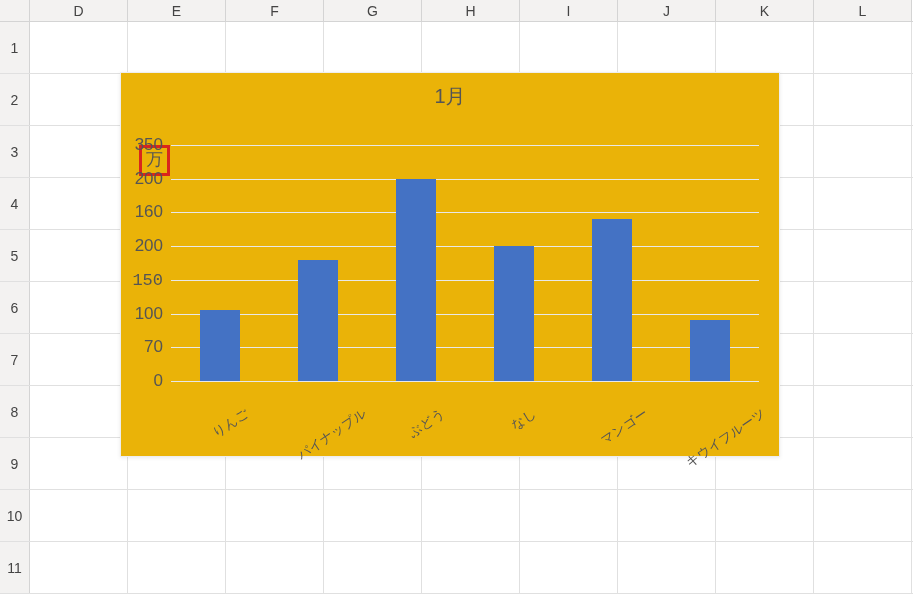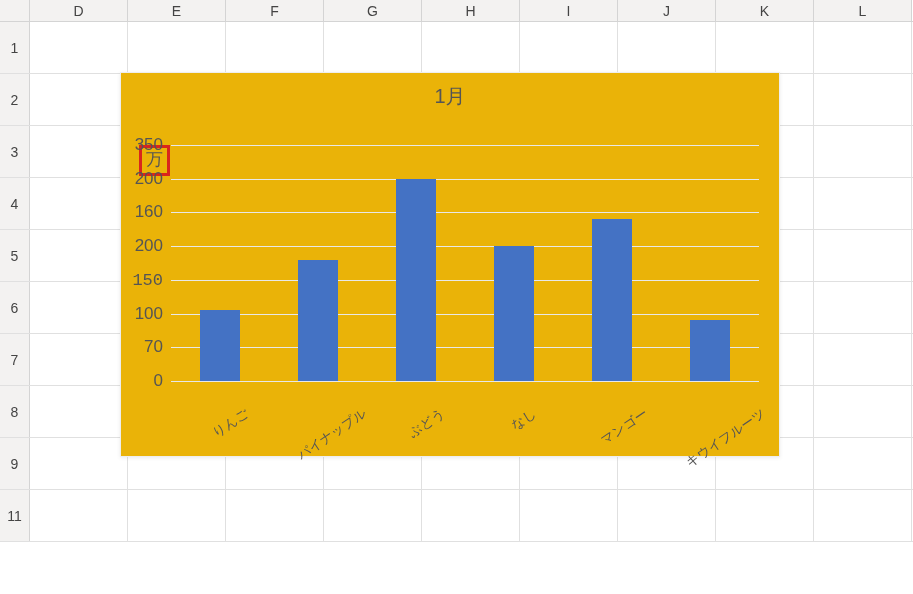--- a/index.html
+++ b/index.html
@@ -284,20 +284,32 @@
         <div class="cell"></div>
         <div class="cell"></div>
         <div class="cell"></div>
         <div class="cell"></div>
         <div class="cell"></div>
         <div class="cell"></div>
         <div class="cell"></div>
         <div class="cell"></div>
       </div>
       <div class="row">
+        <div class="row-head">10</div>
+        <div class="cell"></div>
+        <div class="cell"></div>
+        <div class="cell"></div>
+        <div class="cell"></div>
+        <div class="cell"></div>
+        <div class="cell"></div>
+        <div class="cell"></div>
+        <div class="cell"></div>
+        <div class="cell"></div>
+      </div>
+      <div class="row">
         <div class="row-head">11</div>
         <div class="cell"></div>
         <div class="cell"></div>
         <div class="cell"></div>
         <div class="cell"></div>
         <div class="cell"></div>
         <div class="cell"></div>
         <div class="cell"></div>
         <div class="cell"></div>
         <div class="cell"></div>

